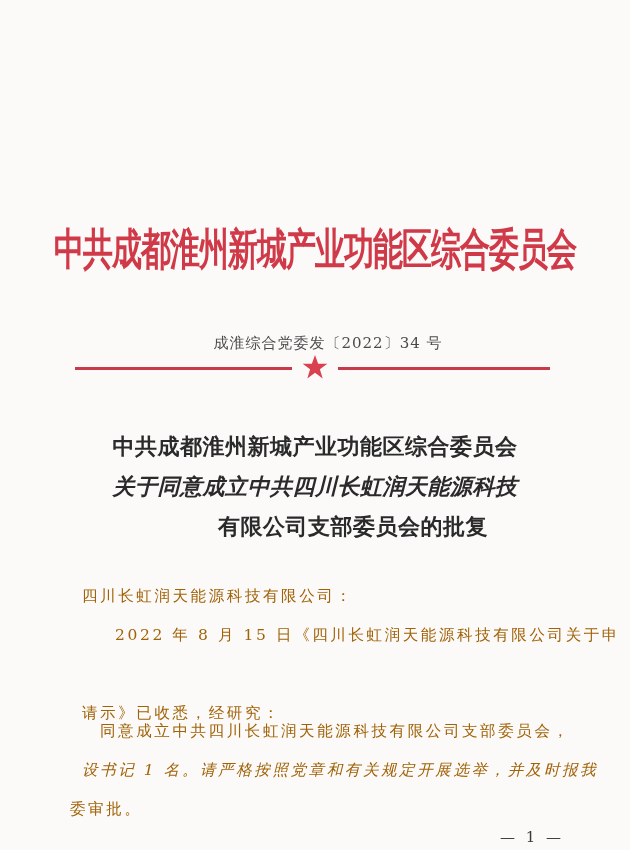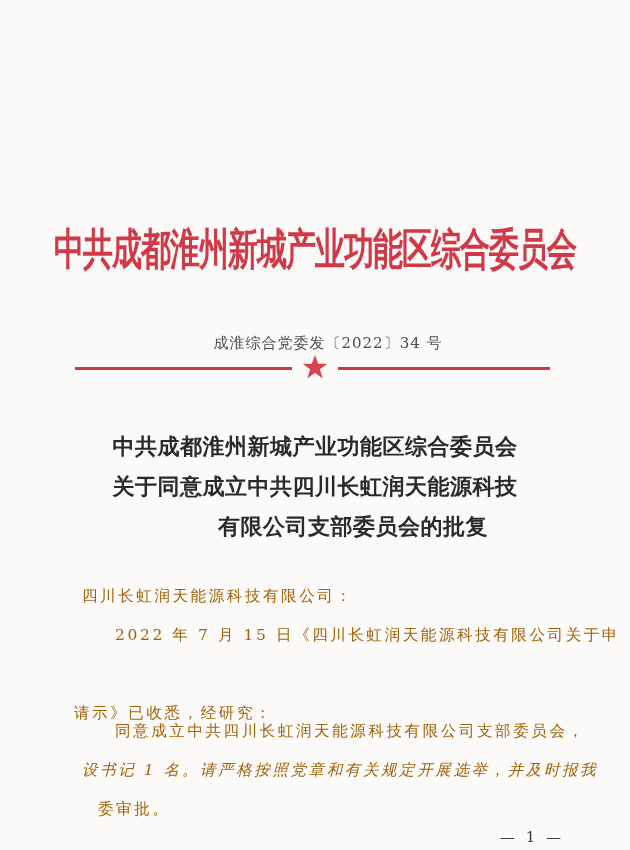--- a/index.html
+++ b/index.html
@@ -21,21 +21,21 @@
     color:#4a4a4a; font-size:15px; letter-spacing:1px;
   }
   .rule-left { position:absolute; left:75px; top:359px; width:217px; height:3px; background:#c73a4b; }
   .rule-right { position:absolute; left:338px; top:359px; width:212px; height:3px; background:#c73a4b; }
   .star { position:absolute; left:302px; top:346px; width:26px; height:26px; }
   .title {
     position:absolute; left:0; width:630px; text-align:center;
     color:#2a2a2a; font-weight:bold; font-size:22px; letter-spacing:0.5px;
   }
   .t1 { top:424px; }
-  .t2 { top:464px; }
+  .t2 { top:464px;font-style:italic; }
   .t3 { top:504px;padding-left:38px; }
   .body-line {
     position:absolute; color:#a16207; font-size:15.5px; letter-spacing:2.6px; white-space:nowrap;
   }
   .footer {
     position:absolute; left:500px; top:820px; color:#3a3a3a; font-size:15px; letter-spacing:3px;
   }
 </style>
 </head>
 <body>
@@ -51,21 +51,21 @@
     <polygon points="12,1 14.9,9 23.4,9 16.5,14 19.1,22.5 12,17.3 4.9,22.5 7.5,14 0.6,9 9.1,9" fill="#d94050"></polygon>
   </svg>
   <div class="rule-right"></div>
 
   <div class="title t1">中共成都淮州新城产业功能区综合委员会</div>
   <div class="title t2">关于同意成立中共四川长虹润天能源科技</div>
   <div class="title t3">有限公司支部委员会的批复</div>
 
   <div class="body-line" style="left:82px; top:578px;">四川长虹润天能源科技有限公司：</div>
 
-  <div class="body-line" style="left:115px; top:617px;">2022 年 7 月 15 日《四川长虹润天能源科技有限公司关于申</div>
-  <div class="body-line" style="left:74px; top:695px;">请示》已收悉，经研究：</div>
+  <div class="body-line" style="left:115px; top:617px;">2022 年 8 月 15 日《四川长虹润天能源科技有限公司关于申</div>
+  <div class="body-line" style="left:82px; top:695px;">请示》已收悉，经研究：</div>
 
-  <div class="body-line" style="left:115px; top:713px;">同意成立中共四川长虹润天能源科技有限公司支部委员会，</div>
+  <div class="body-line" style="left:100px; top:713px;">同意成立中共四川长虹润天能源科技有限公司支部委员会，</div>
   <div class="body-line" style="left:82px; top:752px;font-style:italic;">设书记 1 名。请严格按照党章和有关规定开展选举，并及时报我</div>
-  <div class="body-line" style="left:98px; top:791px;">委审批。</div>
+  <div class="body-line" style="left:70px; top:791px;">委审批。</div>
 
   <div class="footer">— 1 —</div>
 </div>
 
 </body></html>

